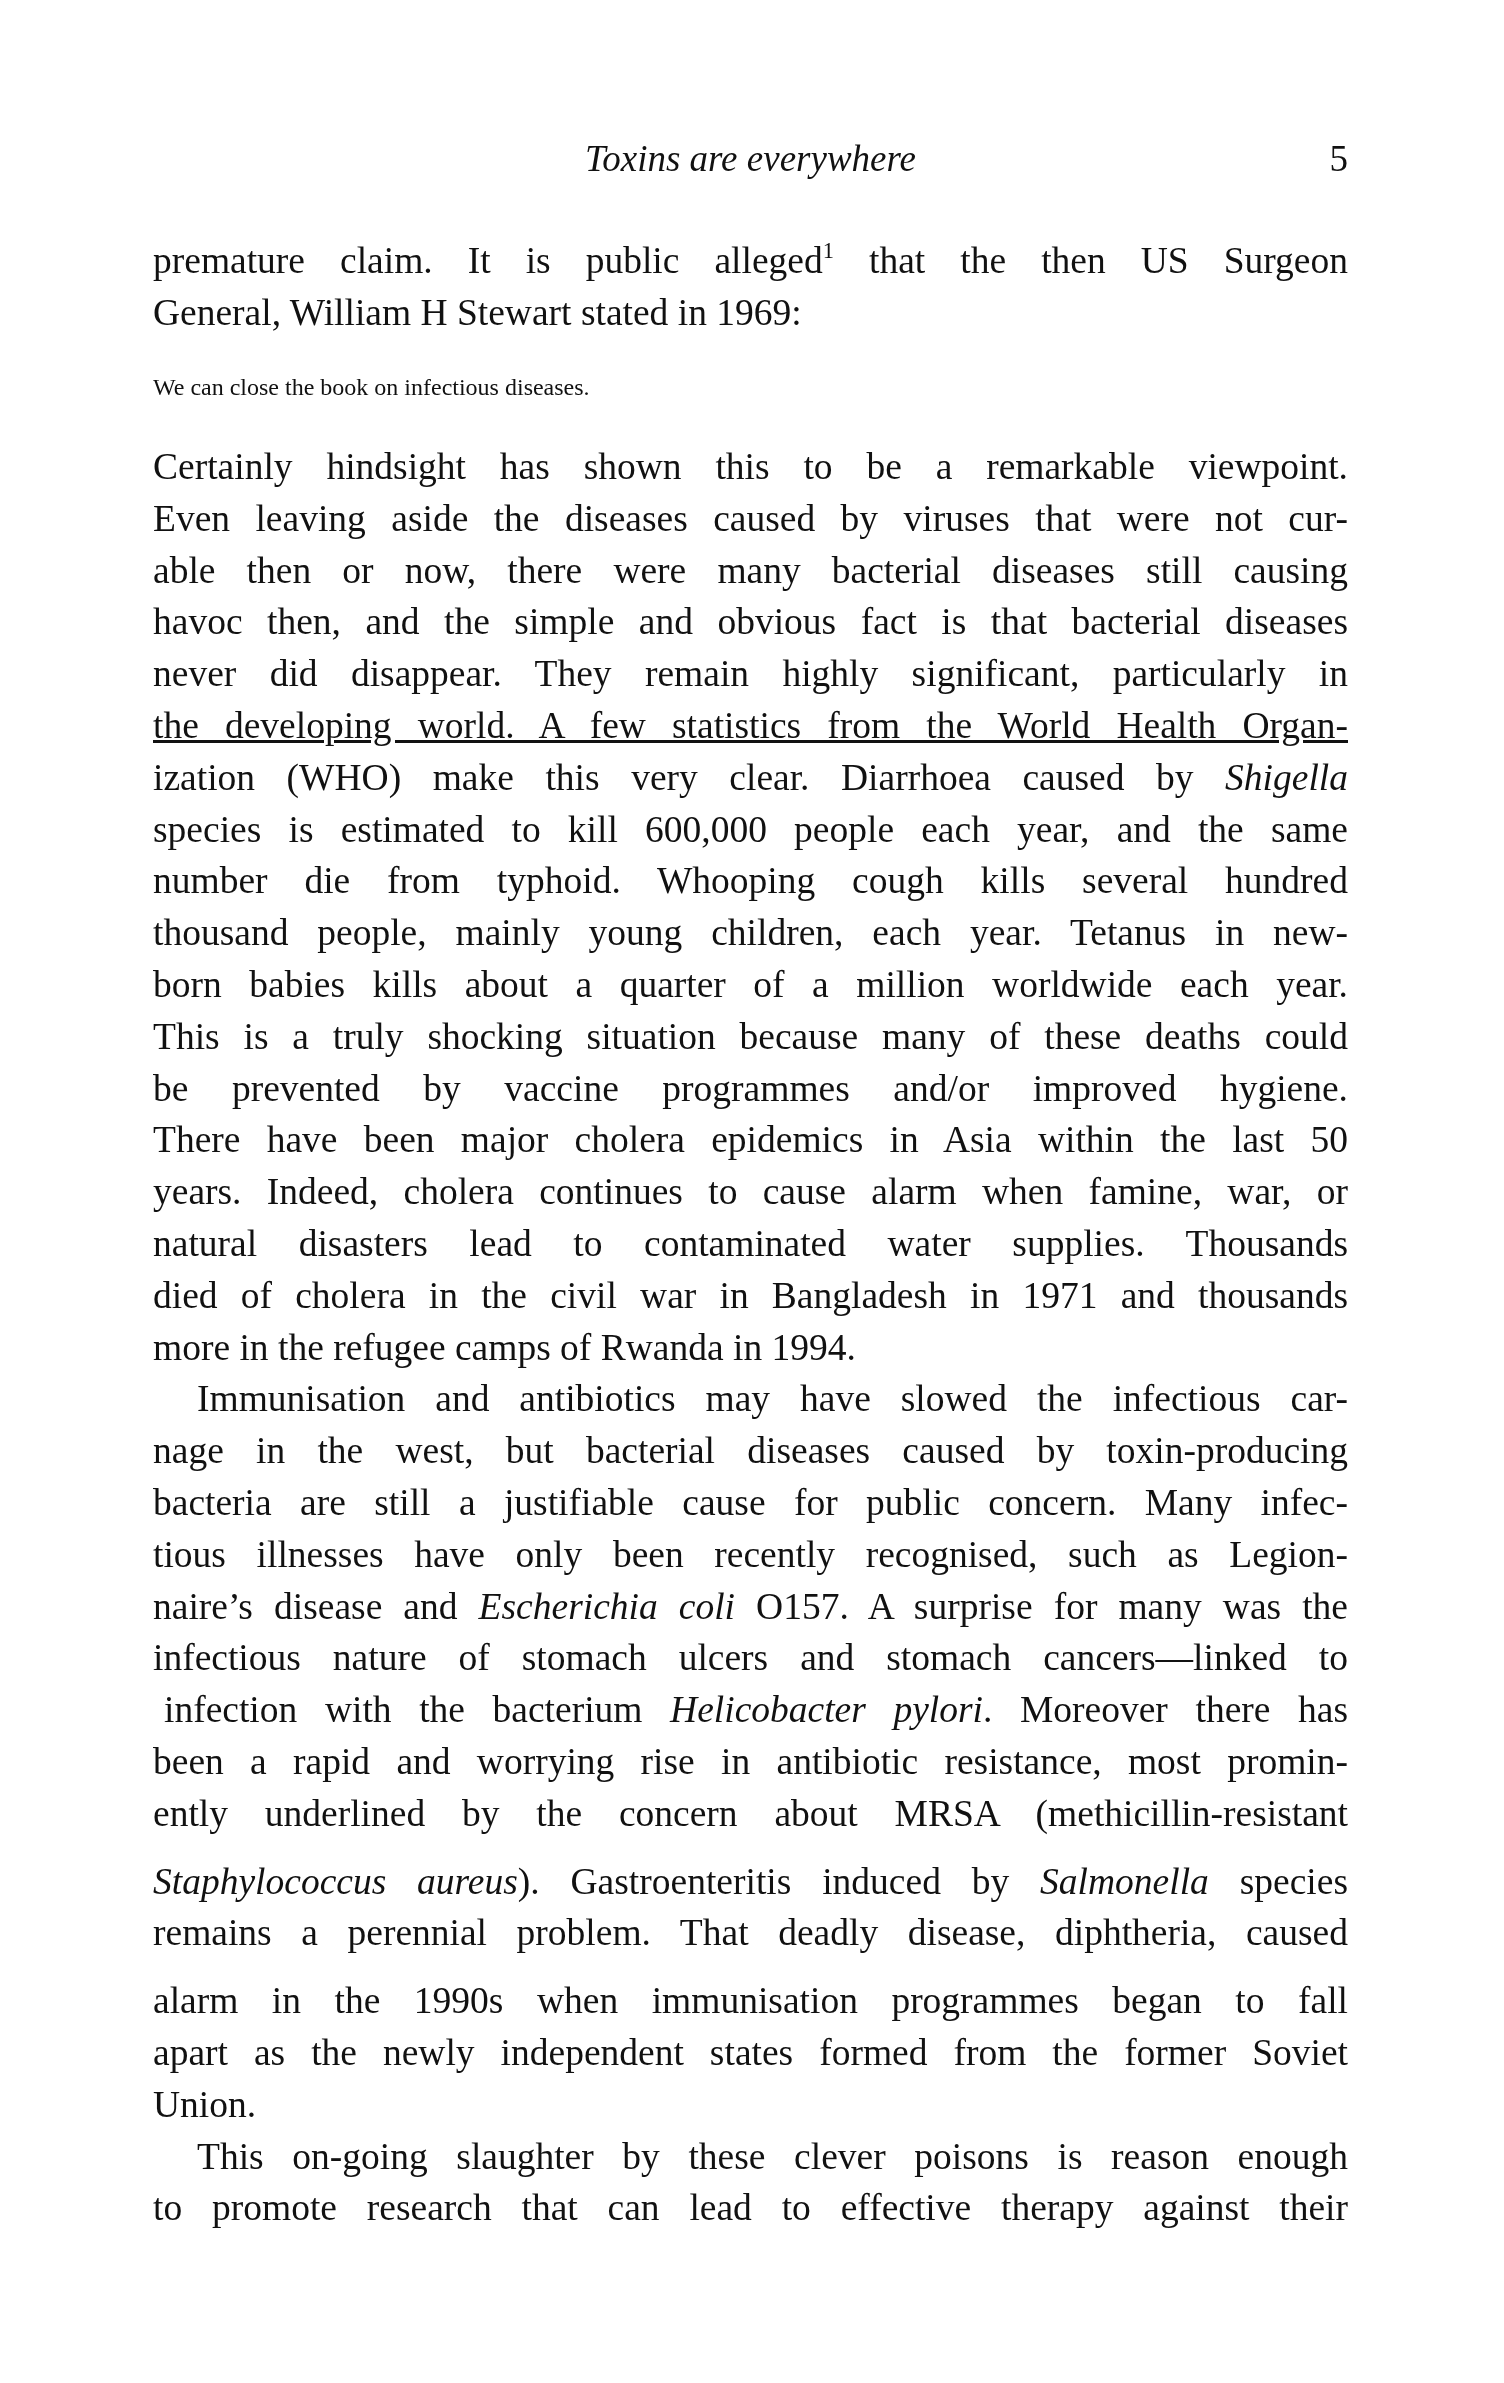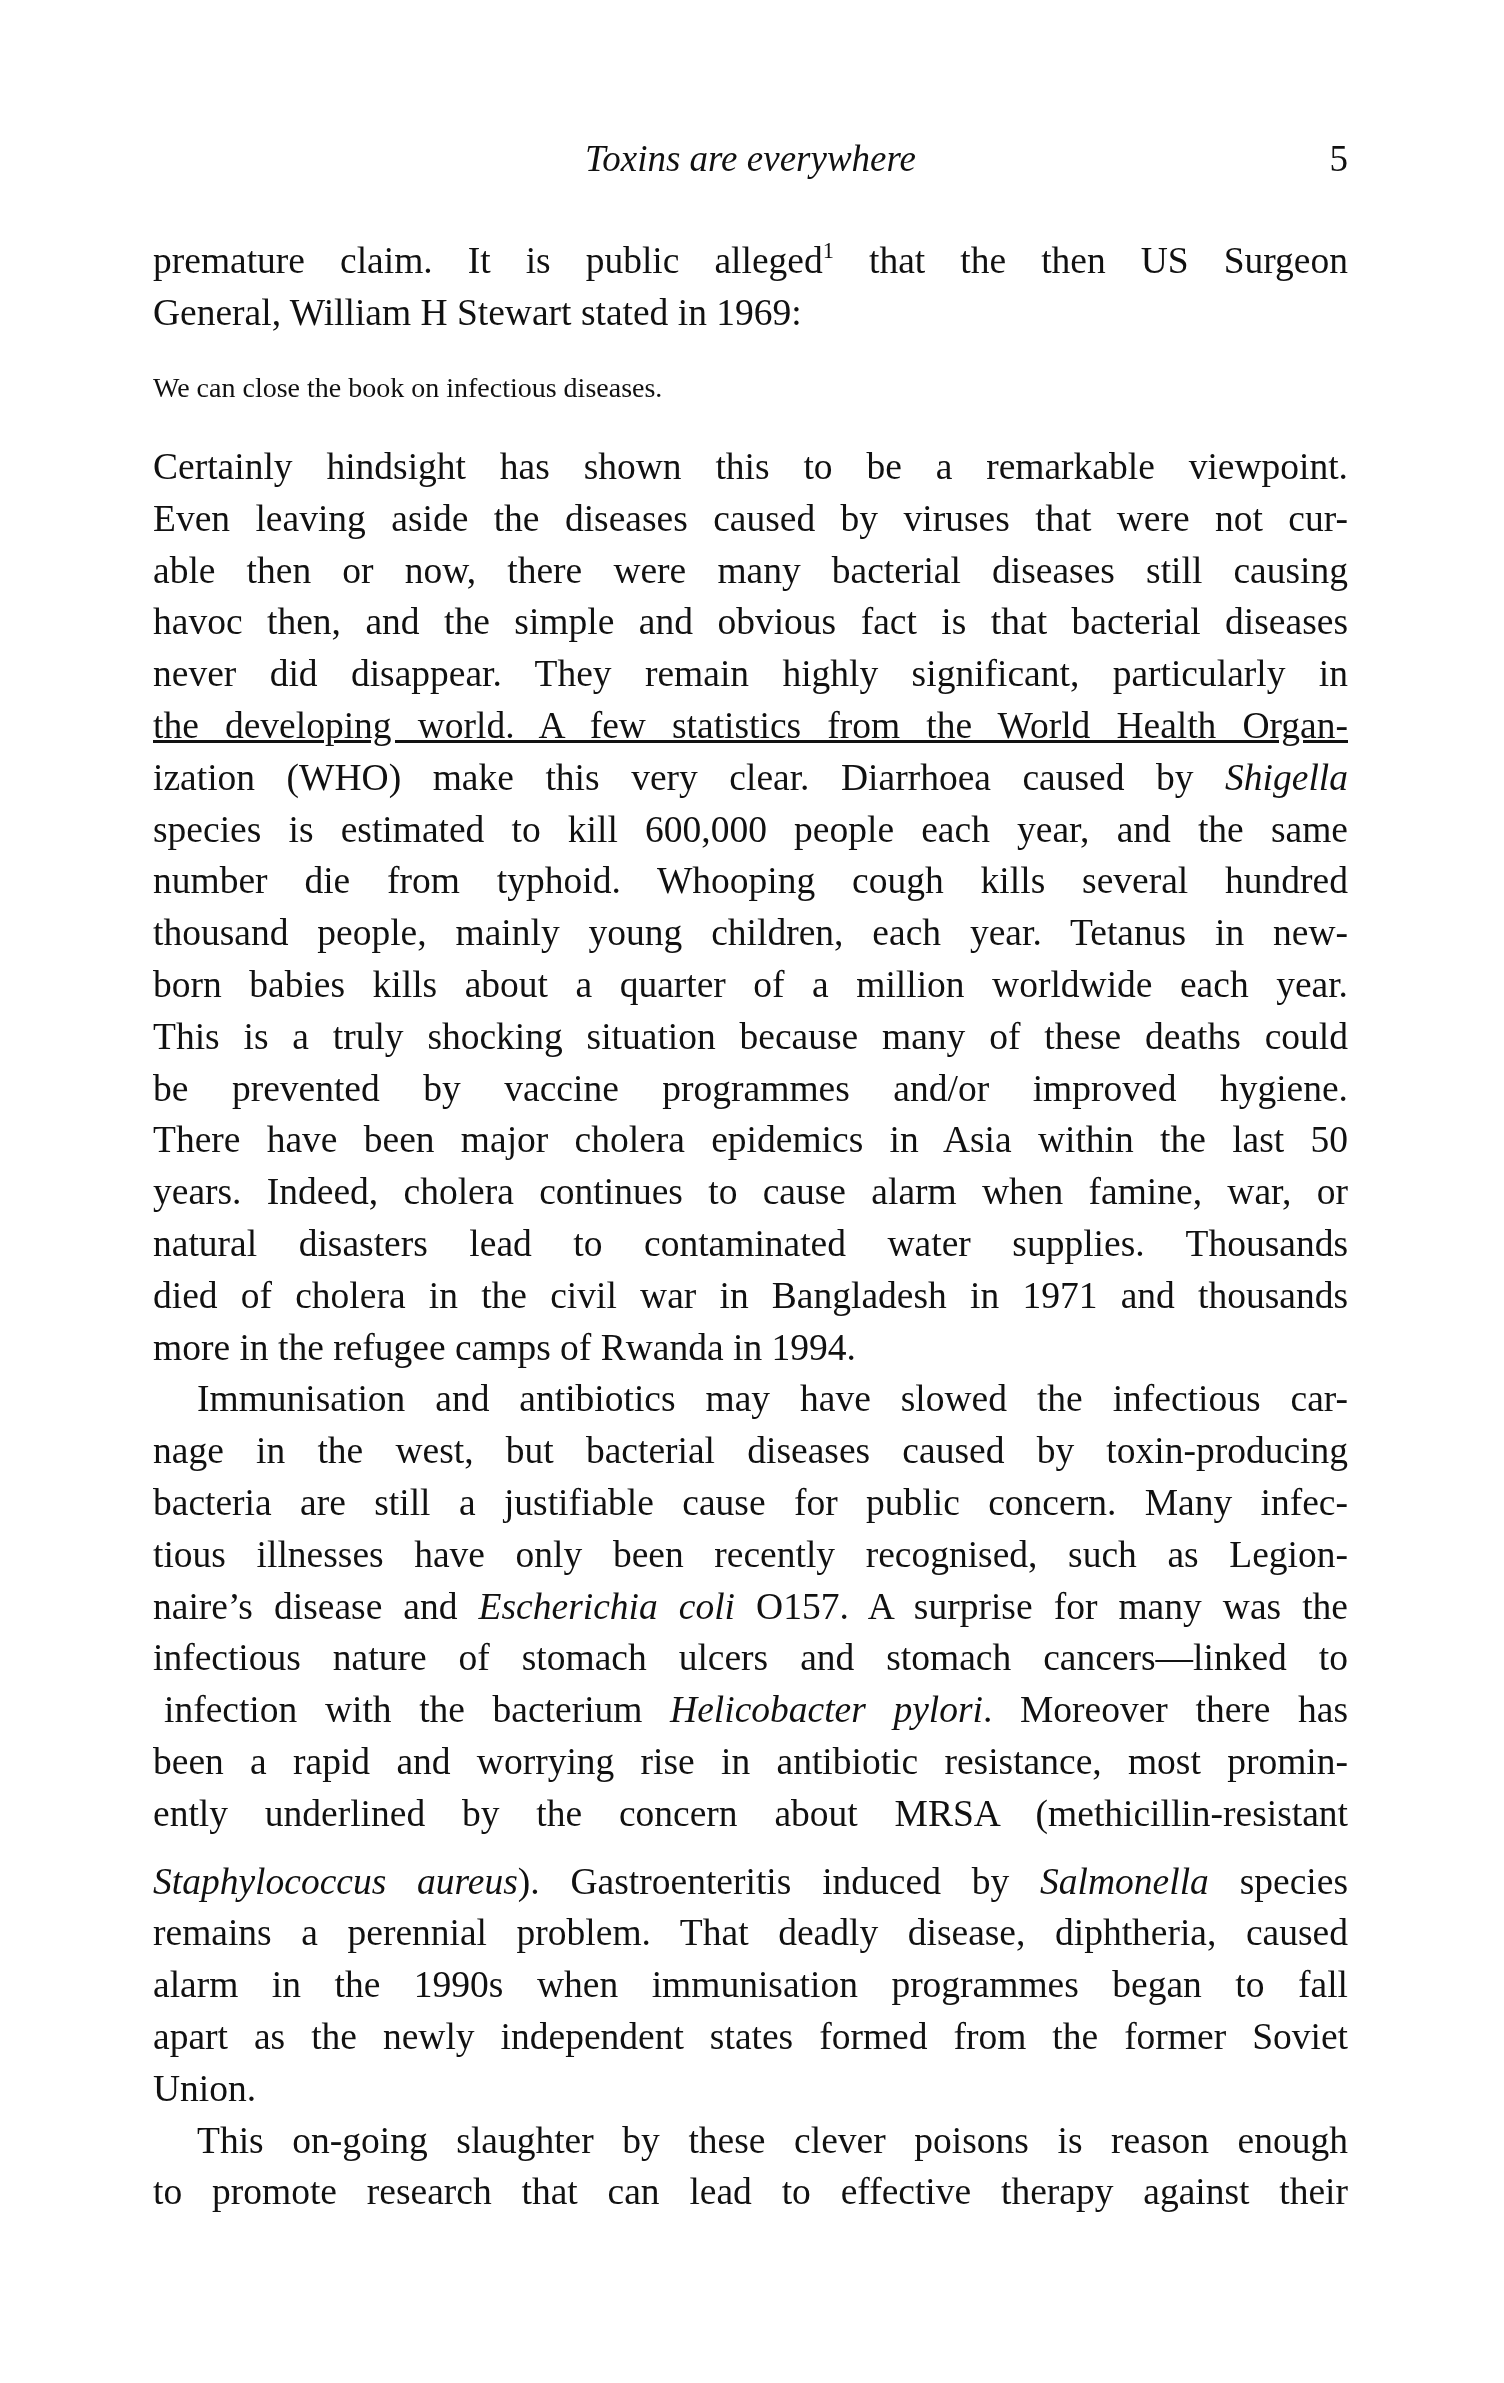--- a/index.html
+++ b/index.html
@@ -54,21 +54,21 @@
     overflow: visible;
   }
   .line.last {
     text-align-last: left;
     text-align: right;
   }
   .line.indent {
     padding-left: 44px;
   }
   .quote .line {
-    font-size: 28px;
+    font-size: 24px;
     text-align: left;
     text-align-last: left;
   }
   .it { font-style: italic; }
   .sup {
     font-size: 0.6em;
     vertical-align: 0.65em;
     line-height: 0;
   }
   #intro { top: 235px; }
@@ -116,21 +116,21 @@
       <div class="line" style="word-spacing: 0px;"><span>nage in the west, but bacterial diseases caused by toxin-producing</span></div>
       <div class="line" style="word-spacing: 0px;"><span>bacteria are still a justifiable cause for public concern. Many infec-</span></div>
       <div class="line" style="word-spacing: 0px;"><span>tious illnesses have only been recently recognised, such as Legion-</span></div>
       <div class="line" style="word-spacing: 0px;"><span>naire’s disease and </span><span class="it">Escherichia coli</span><span> O157. A surprise for many was the</span></div>
       <div class="line" style="word-spacing: 0px;"><span>infectious nature of stomach ulcers and stomach cancers—linked to</span></div>
       <div class="line" style="word-spacing: 0px; margin-left: 11px;"><span>infection with the bacterium </span><span class="it">Helicobacter pylori</span><span>. Moreover there has</span></div>
       <div class="line" style="word-spacing: 0px;"><span>been a rapid and worrying rise in antibiotic resistance, most promin-</span></div>
       <div class="line" style="word-spacing: 0px;"><span>ently underlined by the concern about MRSA (methicillin-resistant</span></div>
       <div class="line" style="word-spacing: 0px; margin-top: 16px;"><span class="it">Staphylococcus aureus</span><span>). Gastroenteritis induced by </span><span class="it">Salmonella</span><span> species</span></div>
       <div class="line" style="word-spacing: 0px;"><span>remains a perennial problem. That deadly disease, diphtheria, caused</span></div>
-      <div class="line" style="word-spacing: 0px;"><span>alarm in the 1990s when immunisation programmes began to fall</span></div>
+      <div class="line" style="word-spacing: 0px; margin-top: 16px;"><span>alarm in the 1990s when immunisation programmes began to fall</span></div>
       <div class="line" style="word-spacing: 0px;"><span>apart as the newly independent states formed from the former Soviet</span></div>
       <div class="line last"><span>Union.</span></div>
     </div>
     <div>
       <div class="line indent" style="word-spacing: 0px;"><span>This on-going slaughter by these clever poisons is reason enough</span></div>
       <div class="line" style="word-spacing: 0px;"><span>to promote research that can lead to effective therapy against their</span></div>
     </div>
   </section>
 
 </body></html>

